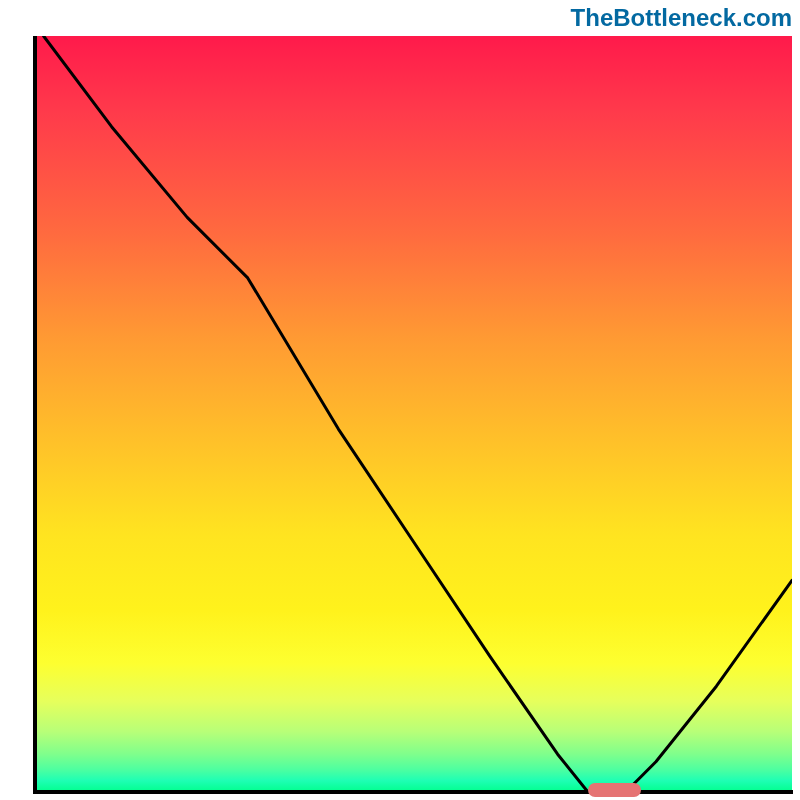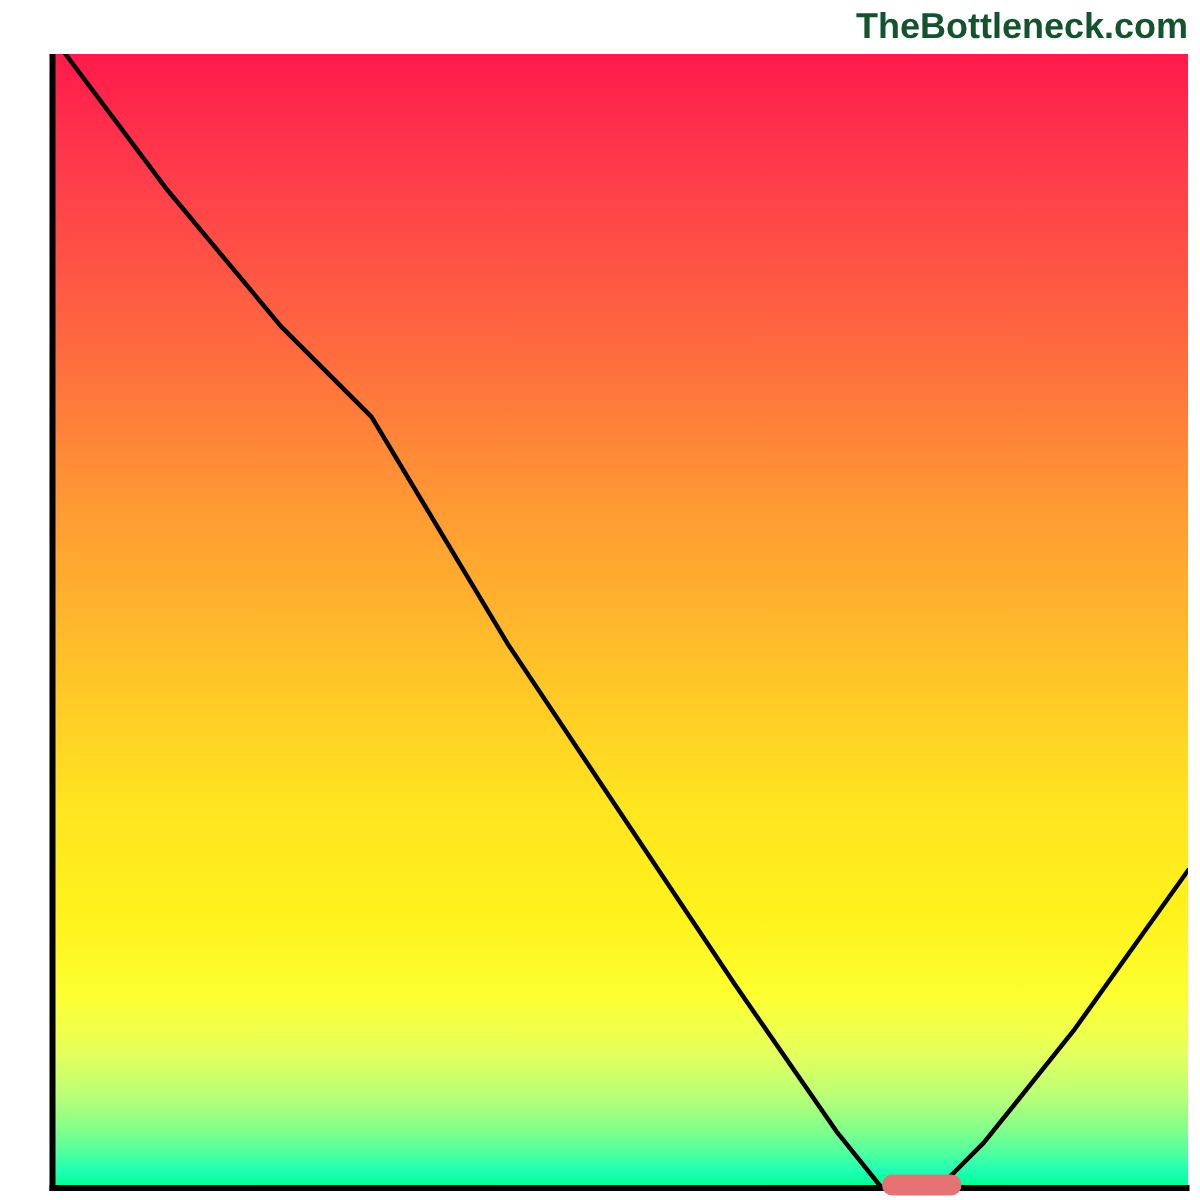--- a/index.html
+++ b/index.html
@@ -9,21 +9,21 @@
     width: 800px;
     height: 800px;
   }
   .watermark {
     position: absolute;
     top: 4px;
     right: 8px;
     font-family: Arial, Helvetica, sans-serif;
     font-size: 24px;
     font-weight: bold;
-    color: #14532d;
+    color: #0369a1;
     z-index: 10;
   }
   .plot-area {
     position: absolute;
     left: 36px;
     top: 36px;
     width: 756px;
     height: 756px;
     background: linear-gradient(to bottom,
       #ff1a4b 0%,

